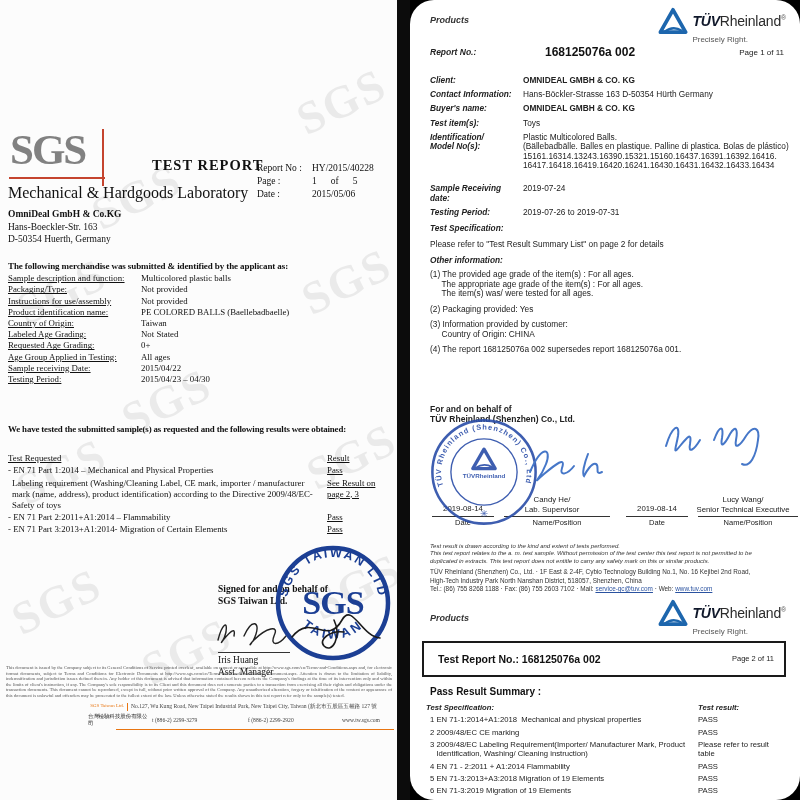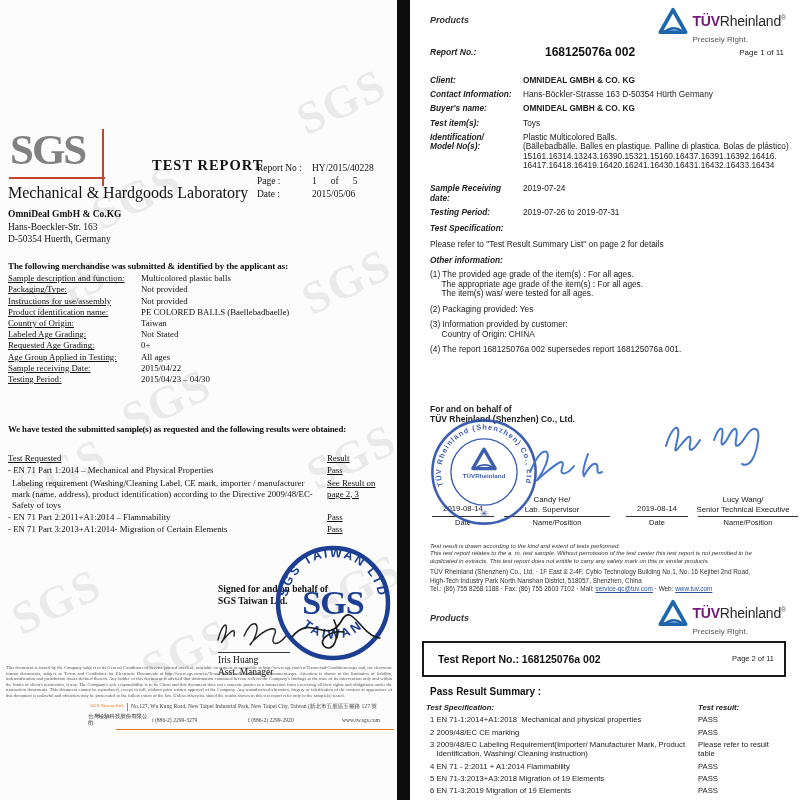--- a/index.html
+++ b/index.html
@@ -49,28 +49,28 @@
   .f-addr{border-left:1px solid #e87511;padding-left:3px;flex:1;}
   .f-row2{display:flex;margin-top:2px;align-items:center;}
   .f-zh{margin-left:82px;width:64px;font-size:5.4px;color:#222;flex-shrink:0;}
   .f-tel{width:96px;}
   .f-fax{width:94px;}
   .f-web{flex:1;}
   .f-orangeline{margin-left:110px;margin-top:2px;border-top:1px solid #e87511;width:278px;}
 
   
   .page-right{position:relative;width:390px;height:800px;background:#fff;
-    font-family:"Liberation Sans",sans-serif;color:#222;overflow:hidden;}
+    font-family:"Liberation Sans",sans-serif;color:#222;overflow:hidden;border-radius:24px;}
   .r-products{position:absolute;font-size:9px;font-weight:bold;font-style:italic;color:#333;}
   .p1{top:15px;left:20px;} .p2{top:613px;left:20px;}
   .tuv-logo{position:absolute;text-align:left;}
   .lg1{top:7px;right:14px;} .lg2{top:599px;right:14px;}
   .tuv-row{display:flex;align-items:center;gap:4px;}
   .tuv-name{font-size:14px;color:#2b2b2b;letter-spacing:-0.2px;}
-  .tuv-name b{color:#701a75;}
+  .tuv-name b{color:#0f172a;font-style:italic;}
   .tuv-name sup{font-size:7px;color:#555;}
   .tuv-slogan{font-size:8px;color:#555;margin-left:34px;margin-top:0px;}
   .r-repline{position:absolute;top:45px;left:20px;width:362px;}
   .r-replab{position:absolute;left:0;top:2px;font-size:8.5px;font-weight:bold;font-style:italic;}
   .r-repno{position:absolute;left:115px;top:0;font-size:12px;font-weight:bold;color:#111;}
   .r-page1{position:absolute;right:8px;top:3px;font-size:8px;}
   .rinfo-block{position:absolute;top:76px;left:20px;width:364px;font-size:8.3px;line-height:9.4px;}
   .irow{display:flex;margin-bottom:4.8px;}
   .ilabel{width:93px;font-weight:bold;font-style:italic;flex-shrink:0;white-space:pre-line;}
   .ival{flex:1;white-space:pre-line;}

